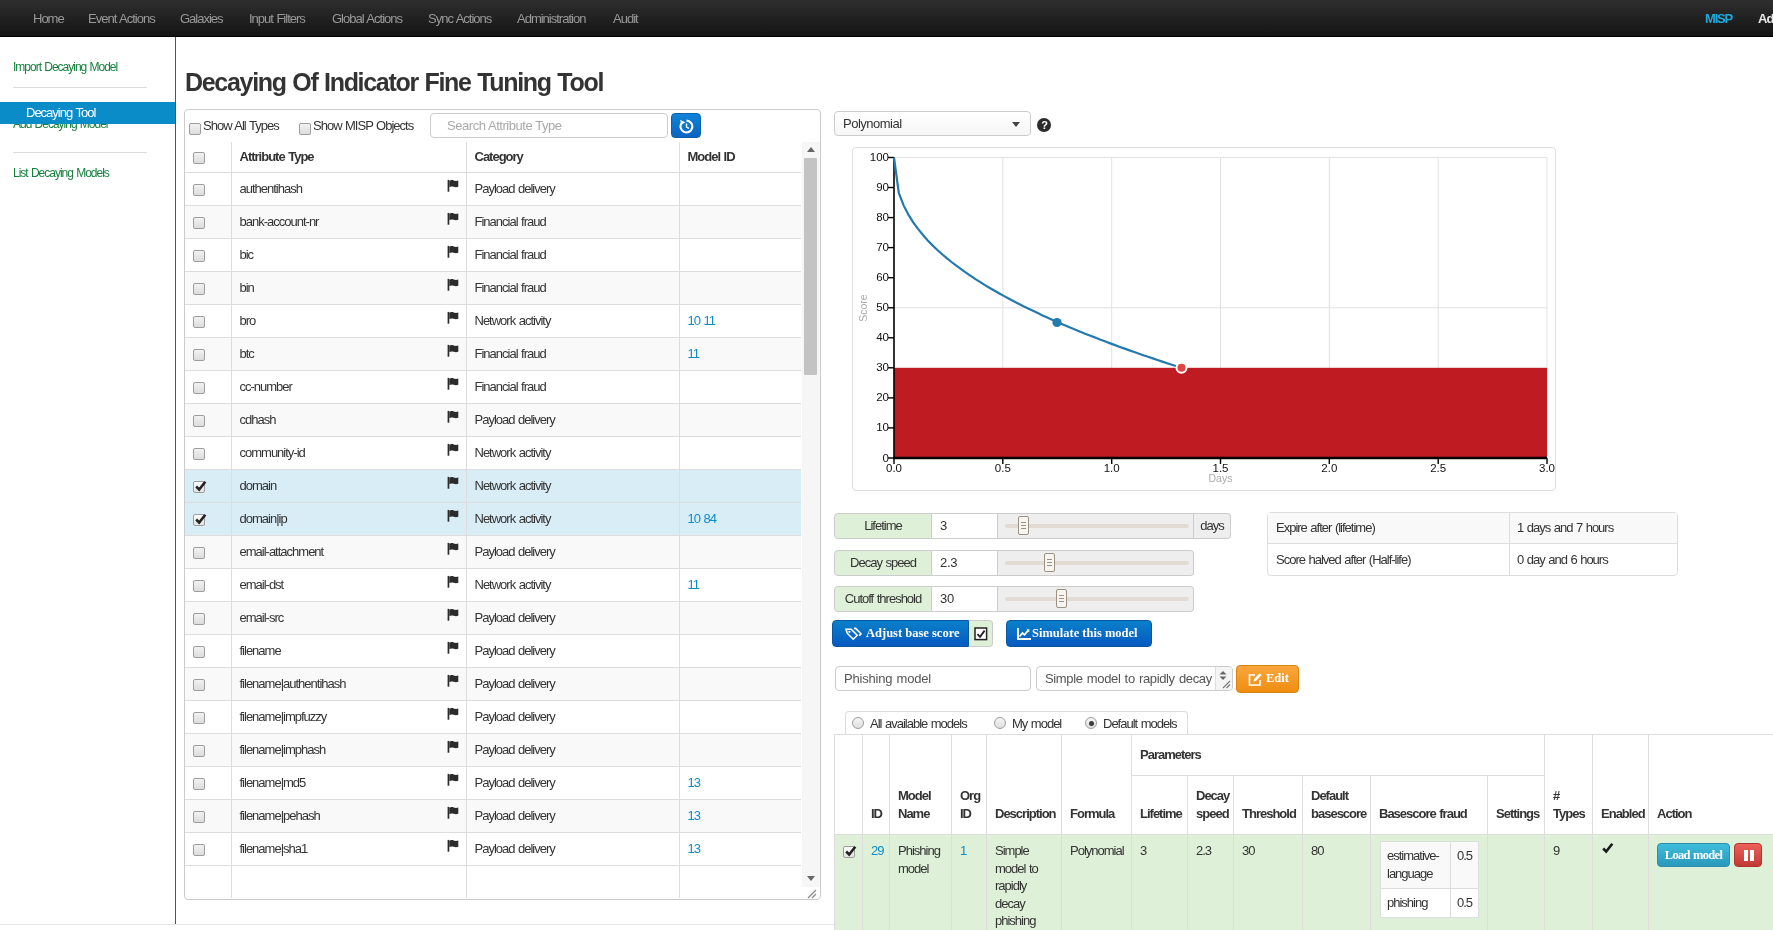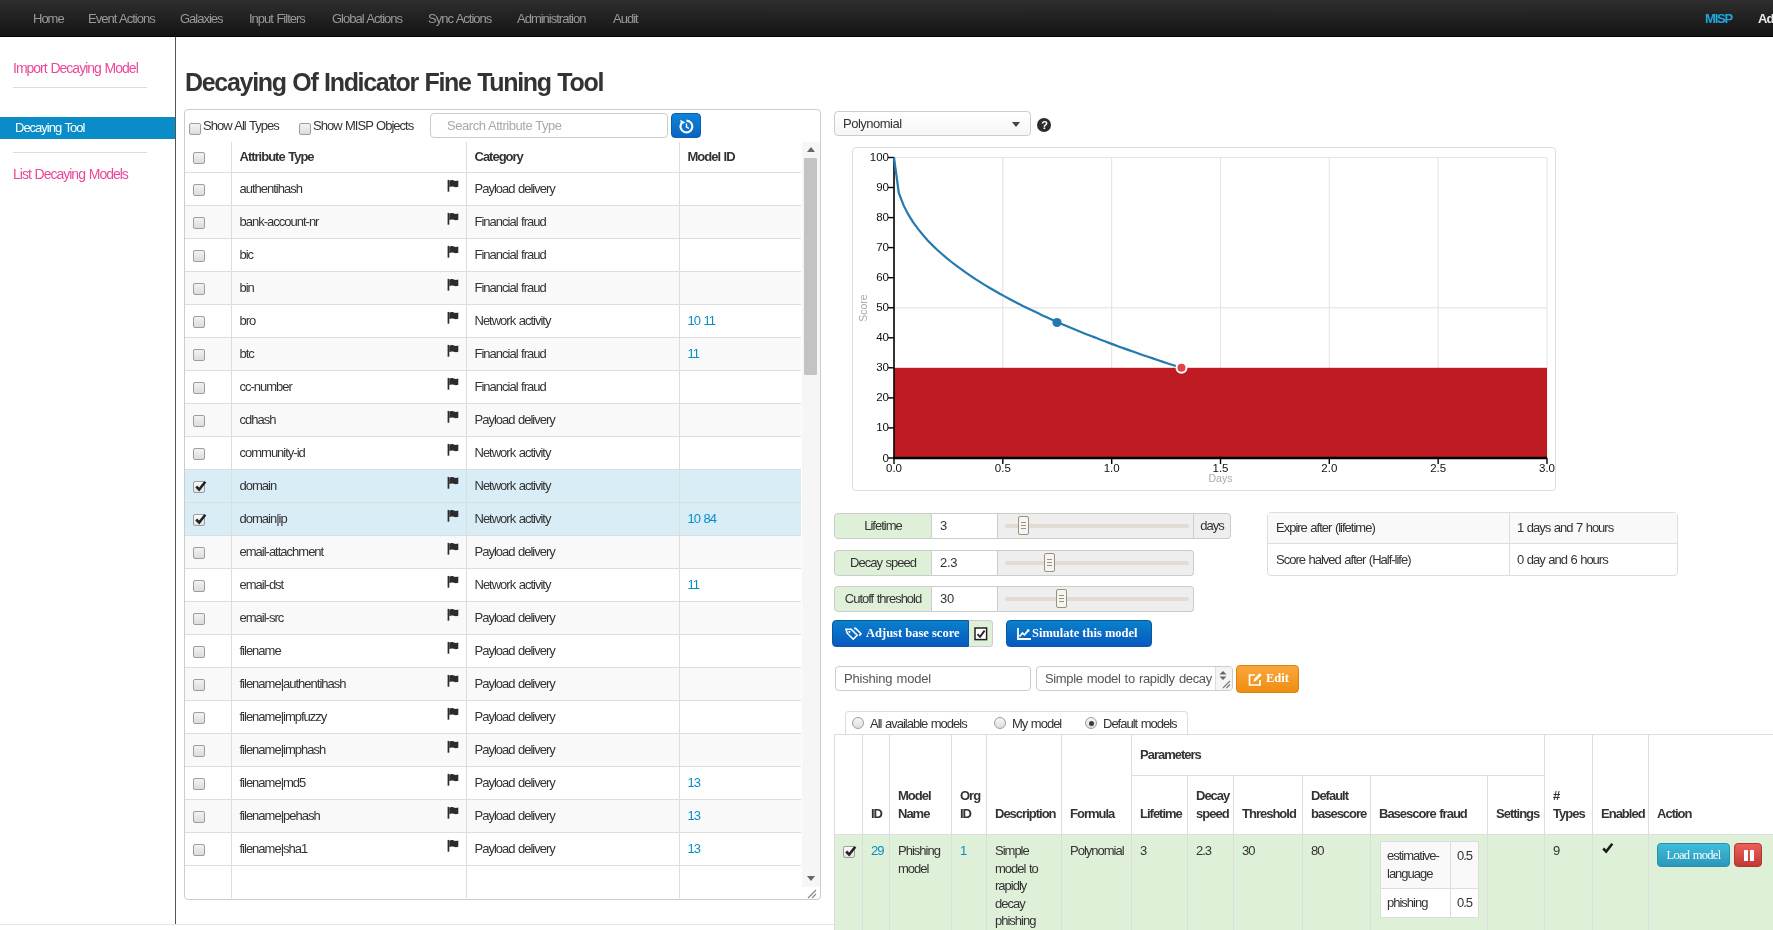--- a/index.html
+++ b/index.html
@@ -7,24 +7,24 @@
 .abs { position:absolute; }
 #page { position:relative; width:1773px; height:930px; }
 
 #nav { position:absolute; left:0; top:0; width:1773px; height:37px;
   background:linear-gradient(#2e2e2e,#141414); border-bottom:1px solid #000;text-align:center;}
 #nav .it { position:absolute; top:0; height:37px; line-height:37px; color:#999;
   font-size:13px; }
 
 #side { position:absolute; left:0; top:37px; width:176px; height:888px; background:#fff; }
 #sideborder { position:absolute; left:175px; top:37px; width:1px; height:888px; background:#555; }
-#side a { color:#ec4899; font-size:14px; text-decoration:none; position:absolute; left:13px; }
+#side a { color:#15803d; font-size:12px; text-decoration:none; position:absolute; left:13px; }
 #side hr { position:absolute; left:13px; width:134px; border:none; border-top:1px solid #ddd; }
-#side .active { position:absolute; left:0; top:80px; width:175px; height:22px;
-  background:#0a8cc9; color:#fff; font-size:13px; line-height:22px; padding-left:15px; }
+#side .active { position:absolute; left:0; top:65px; width:175px; height:22px;
+  background:#0a8cc9; color:#fff; font-size:13px; line-height:22px; padding-left:26px; }
 
 .lnk { color:#0a8cc9; text-decoration:none; }
 input,button { font-family:inherit; }
 
 .cb { display:inline-block; width:12px; height:12px; border:1px solid #9d9d9d;
   border-radius:2px; background:linear-gradient(#f2f2f2,#dcdcdc); vertical-align:middle; position:relative;}
 .cb.ck { background:linear-gradient(#fdfdfd,#e3e3e3); }
 .cb.ck svg { position:absolute; left:0px; top:-2px; }
 
 .rd { display:inline-block; width:12px; height:12px; border:1px solid #9d9d9d;
@@ -112,21 +112,21 @@
 table.bt th { border:1px solid #ddd; font-size:13px; color:#333; font-weight:bold;
   vertical-align:bottom; padding:11px 8px; text-align:left; background:#fff; line-height:18px;}
 table.bt th.pr { vertical-align:top; }
 table.bt td { border:1px solid #ddd; font-size:13px; color:#333; vertical-align:top;
   padding:7px 8px; background:#dff0d8; line-height:17.6px; }
 table.nt { border-collapse:collapse; width:99px; background:#fff; }
 table.nt td { border:1px solid #ddd; padding:5px 6px; font-size:13px; background:#fff; vertical-align:top; line-height:18px;}
 table.nt tr.odd td { background:#f9f9f9; }
 #loadbtn { position:absolute; left:8px; top:8px; width:73px; height:24px; border-radius:4px;
   background:linear-gradient(#3fbddb,#2a98ba); border:1px solid #2a90b0; color:#fff;
-  font-family:"Liberation Serif", serif; font-weight:normal; font-size:12.5px; letter-spacing:-0.7px; text-align:center; line-height:22px;}
+  font-family:"Liberation Serif", serif; font-weight:bold; font-size:12.5px; letter-spacing:-0.7px; text-align:center; line-height:22px;}
 #pausebtn { position:absolute; left:85px; top:8px; width:28px; height:24px; border-radius:4px;
   background:linear-gradient(#ee5f5b,#c03a35); border:1px solid #b03530; }
 #footline { position:absolute; left:0; top:924px; width:834px; height:1px; background:#e5e5e5; }
 </style></head><body>
 <div id="page">
 
 <div id="nav">
 <span class="it" style="left:33px">Home</span>
 <span class="it" style="left:88px">Event Actions</span>
 <span class="it" style="left:180px">Galaxies</span>

